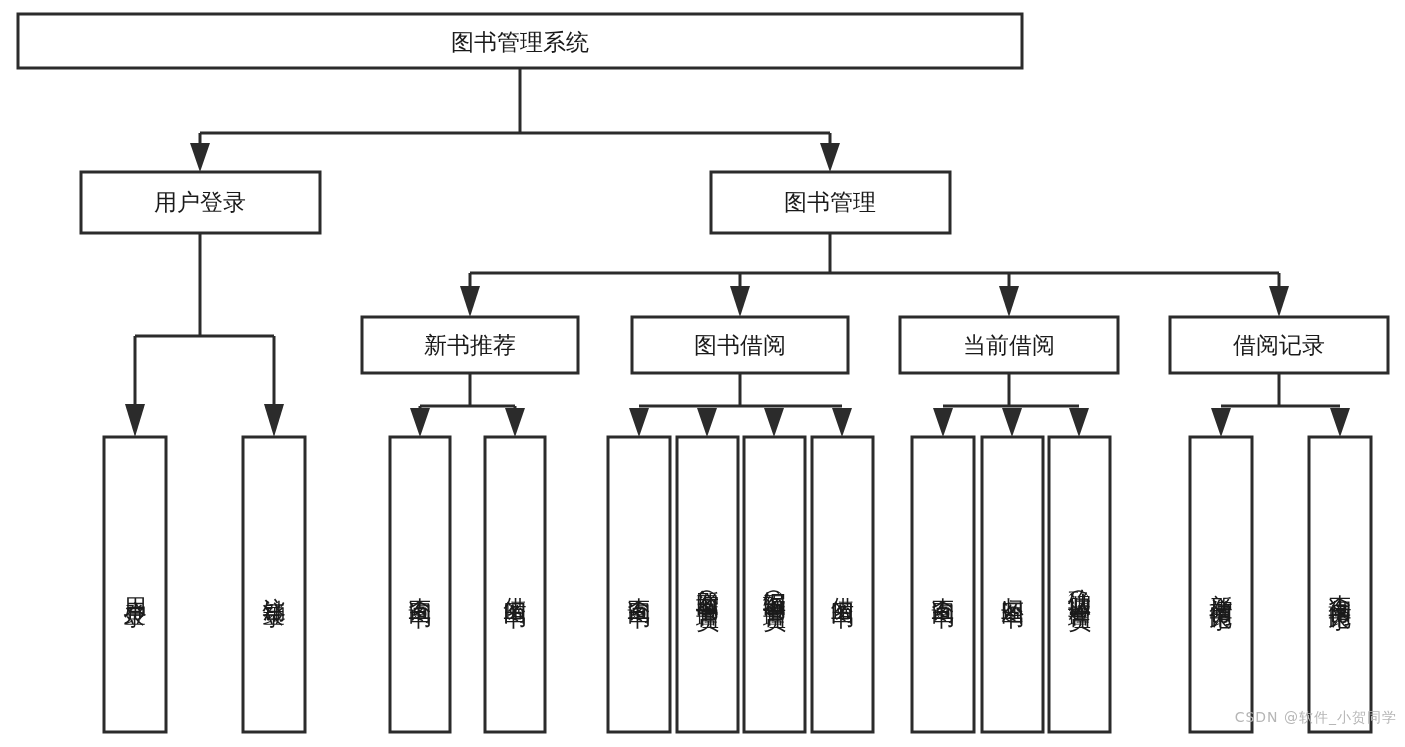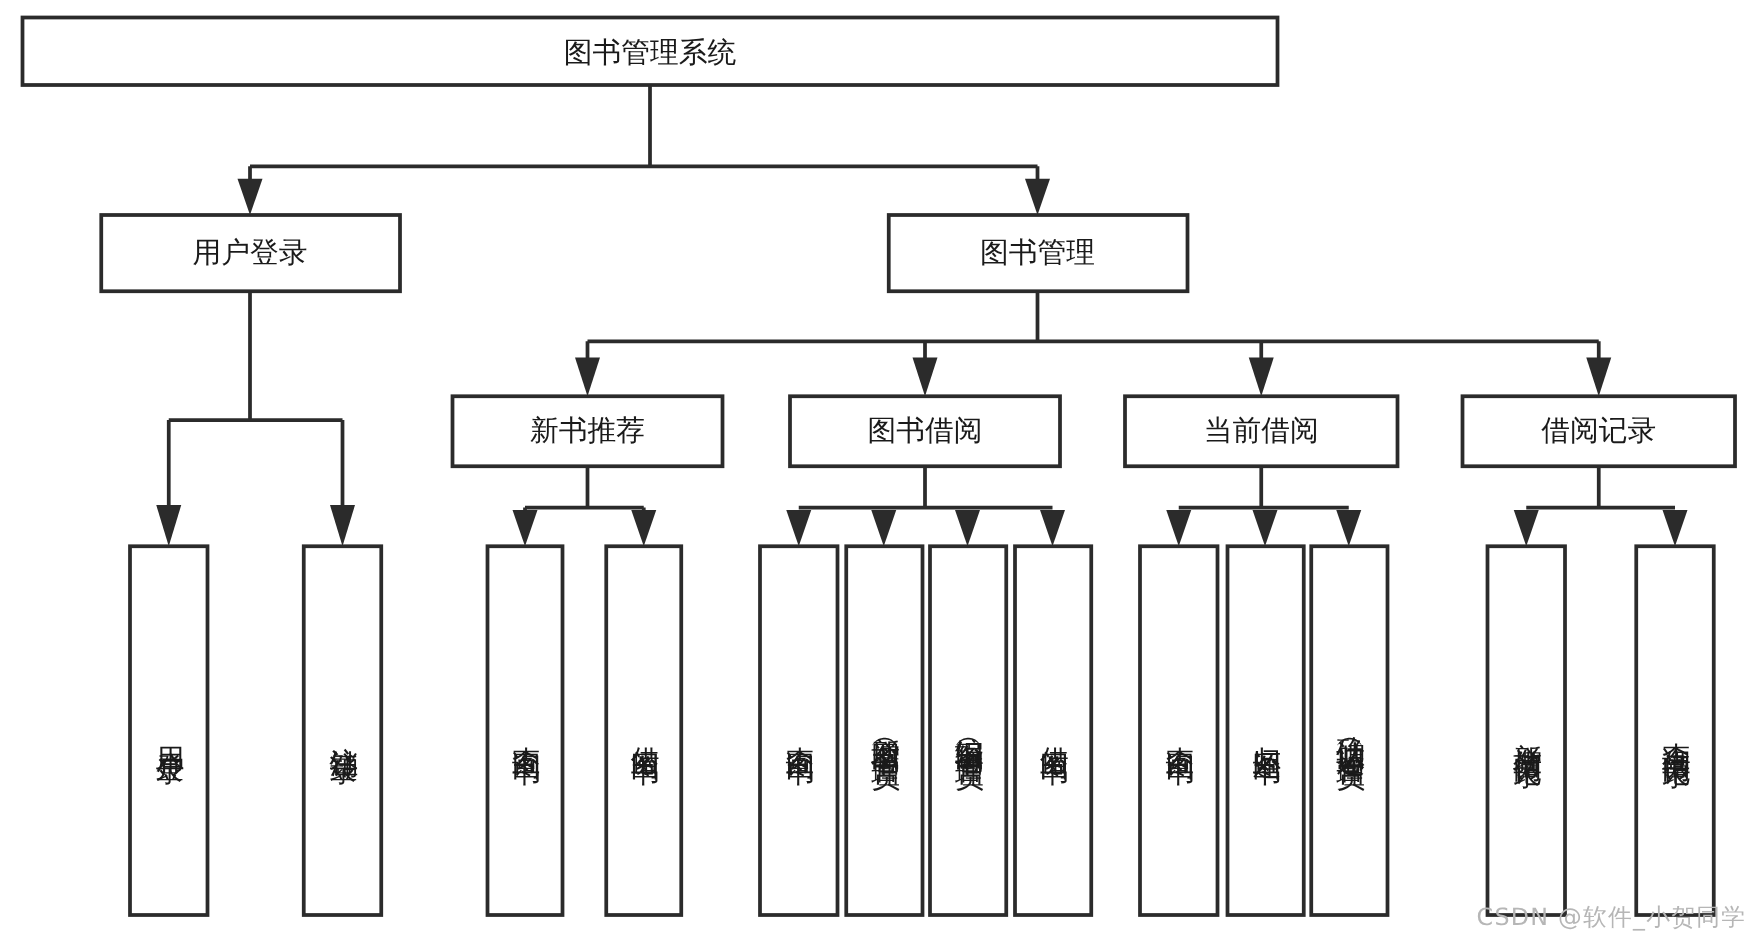--- a/index.html
+++ b/index.html
@@ -63,23 +63,23 @@
     letter-spacing: 3px;
     display: flex;
     align-items: center;
     justify-content: center;
     white-space: nowrap;
     pointer-events: none;
   }
   .watermark {
     position: absolute;
     right: 8px;
-    bottom: 0;
-    font-family: "DejaVu Sans", "Liberation Sans", sans-serif;
-    font-size: 19px;
+    bottom: 20px;
+    font-family: "DejaVu Sans", "Liberation Sans", sans-serif;
+    font-size: 14px;
     color: #b6b6b6;
     letter-spacing: 1px;
     user-select: none;
   }
 </style>
 </head>
 <body>
 
 <div id="diagram-root">
 

